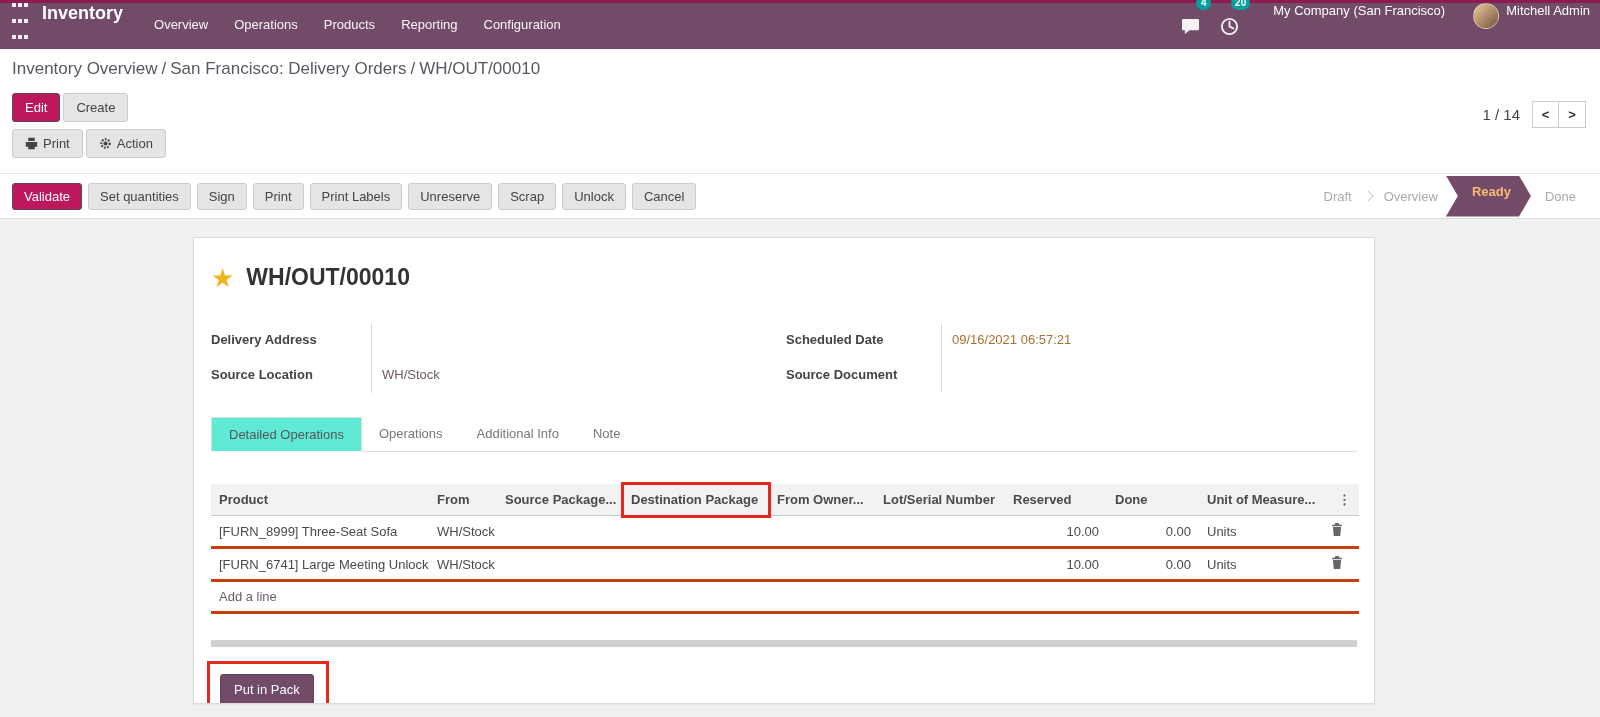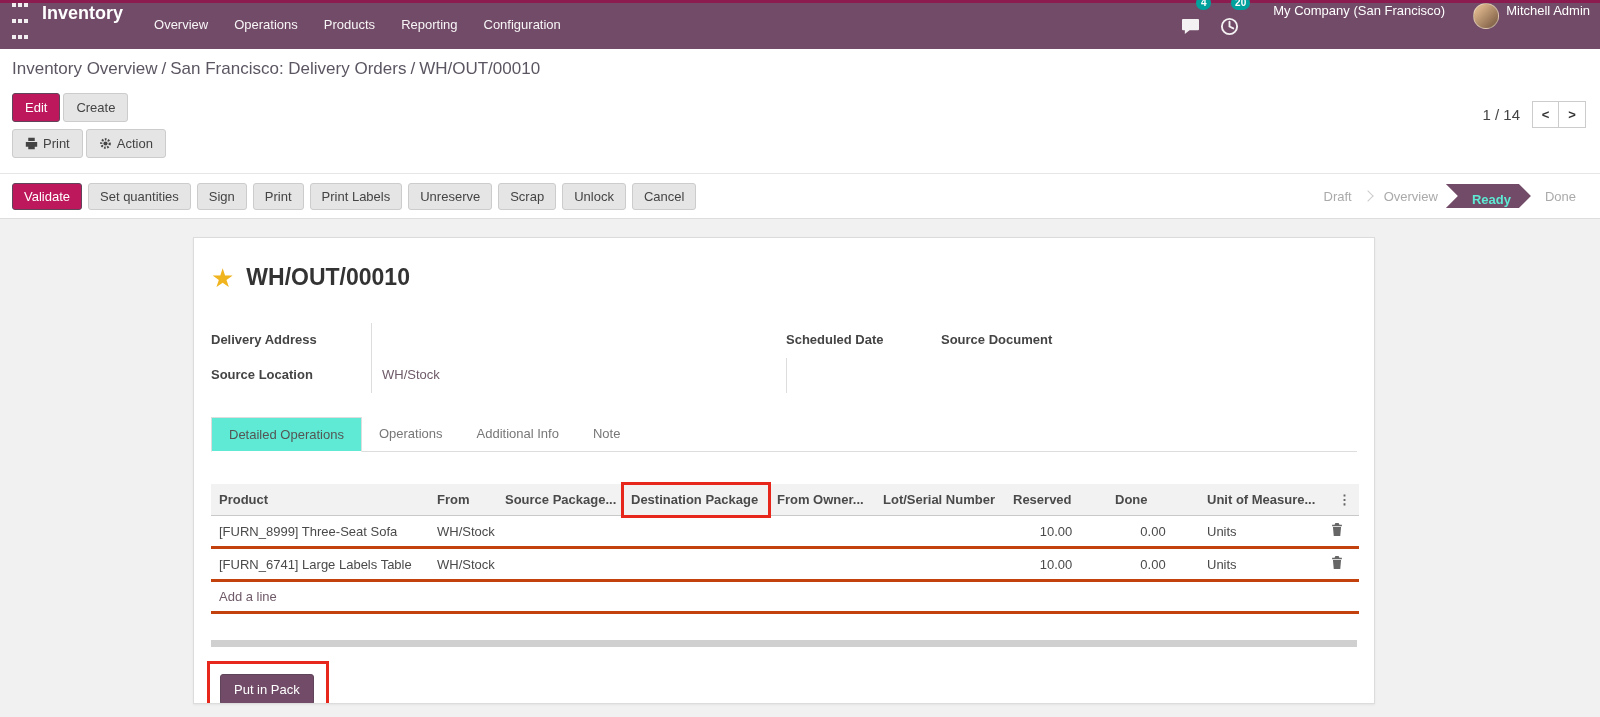--- a/index.html
+++ b/index.html
@@ -35,21 +35,21 @@
   .pager-btn { width:27px; height:27px; border:1px solid #ccc; background:#fff; font-size:13px; font-weight:bold; color:#333; cursor:pointer; display:flex; align-items:center; justify-content:center; }
   .pager-btn + .pager-btn { border-left:none; }
 
   
   .statusbar { background:#fff; border-top:1px solid #e6e6e6; border-bottom:1px solid #ddd; padding:6px 10px 6px 12px; display:flex; align-items:center; justify-content:space-between; flex:0 0 auto; }
   .sb-buttons { display:flex; gap:6px; }
   .sb-buttons .btn { padding:5px 11px; }
   .stages { display:flex; align-items:center; height:32px; }
   .stage { font-size:13px; color:#aaa; padding:0 14px; cursor:pointer; }
   .stage-sep { width:8px; height:8px; border-top:1px solid #ccc; border-right:1px solid #ccc; transform:rotate(45deg); margin:0 -2px; }
-  .stage-active { background:#714B67; color:#5eead4; font-weight:bold; height:24px; line-height:32px; padding:0 20px 17px 26px; clip-path:polygon(0 0, calc(100% - 12px) 0, 100% 50%, calc(100% - 12px) 100%, 0 100%, 12px 50%); margin-left:-6px; }
+  .stage-active { background:#714B67; color:#fdba74; font-weight:bold; height:41px; line-height:32px; padding:0 20px 17px 26px; clip-path:polygon(0 0, calc(100% - 12px) 0, 100% 50%, calc(100% - 12px) 100%, 0 100%, 12px 50%); margin-left:-6px; }
 
   
   .content { background:#f1f1f1; flex:1; padding-top:18px; overflow:hidden; }
   .card { width:1182px; height:467px; margin-left:193px; background:#fff; border:1px solid #dcdcdc; box-shadow:0 1px 2px rgba(0,0,0,.06); padding:26px 17px 20px; overflow:hidden; }
   .doc-title-row { display:flex; align-items:center; gap:12px; }
   .star-icon { font-size:26px; color:#f0b41e; cursor:pointer; line-height:1; }
   .doc-title { font-size:23px; font-weight:bold; color:#333; }
 
   .fields { display:flex; margin-top:32px; }
   .fgroup { display:grid; grid-auto-rows:35px; font-size:13px; }
@@ -60,21 +60,21 @@
   .fvalue.link { color:#6e5a68; cursor:pointer; }
   .fvalue.date { color:#a9702f; }
 
   .tabs { display:flex; border-bottom:1px solid #ddd; margin-top:24px; }
   .tab { font-size:13px; color:#777; padding:9px 17px; cursor:pointer; }
   .tab.active { color:#555; border:1px solid #ddd; border-bottom:1px solid #fff; margin-bottom:-1px; background:#5eead4; }
 
   table.grid { width:100%; border-collapse:collapse; table-layout:fixed; font-size:13px; color:#4a4a4a; margin-top:32px; }
   table.grid th { background:#f2f2f2; font-weight:bold; text-align:left; padding:8px 8px; border-bottom:1px solid #c9c9c9; white-space:nowrap; overflow:hidden; }
   table.grid td { padding:7px 8px; border-bottom:3px solid #c2410c; white-space:nowrap; overflow:hidden; }
-  th.num, td.num { text-align:center; }
+  th.num, td.num { text-align:right; }
   th.hl { outline:3px solid #e8271c; outline-offset:-1px; }
   .add-line { color:#6e5a68; cursor:pointer; }
   .trash-btn { background:none; border:none; cursor:pointer; padding:0 4px; }
   .opt-icon { float:right; color:#666; font-weight:bold; cursor:pointer; }
 
   .hscroll { margin-top:26px; height:7px; background:#d0d0d0; width:100%; cursor:pointer; }
 
   .pack-box { display:inline-block; border:3px solid #e8271c; padding:10px 12px 16px 10px; margin-top:14px; margin-left:-4px; }
   .pack-btn { background:#714B67; border:1px solid #604459; color:#fff; font-size:13px; padding:7px 13px; border-radius:3px; cursor:pointer; font-family:inherit; }
 
@@ -207,20 +207,21 @@
 
     <div class="fields">
       <div class="fgroup left">
         <div class="flabel">Delivery Address</div>
         <div class="fvalue"></div>
         <div class="flabel">Source Location</div>
         <div class="fvalue link">WH/Stock</div>
       </div>
       <div class="fgroup right">
         <div class="flabel">Scheduled Date</div>
+        <div class="fvalue date">09/16/2021 06:57:21</div>
         <div class="flabel">Source Document</div>
         <div class="fvalue"></div>
       </div>
     </div>
 
     <div class="tabs">
       <div class="tab active">Detailed Operations</div>
       <div class="tab">Operations</div>
       <div class="tab">Additional Info</div>
       <div class="tab">Note</div>
@@ -264,21 +265,21 @@
           <td></td>
           <td></td>
           <td class="num">10.00</td>
           <td class="num">0.00</td>
           <td>Units</td>
           <td><button class="trash-btn"><svg class="icon-svg" width="12" height="13" viewBox="0 0 14 16">
                   <path fill="#666" d="M5 0h4l1 2h3v2H1V2h3zM2 5h10l-1 11H3z"></path>
                 </svg></button></td>
         </tr>
         <tr>
-          <td>[FURN_6741] Large Labels Table</td>
+          <td>[FURN_6741] Large Meeting Unlock</td>
           <td>WH/Stock</td>
           <td></td>
           <td></td>
           <td></td>
           <td></td>
           <td class="num">10.00</td>
           <td class="num">0.00</td>
           <td>Units</td>
           <td><button class="trash-btn"><svg class="icon-svg" width="12" height="13" viewBox="0 0 14 16">
                   <path fill="#666" d="M5 0h4l1 2h3v2H1V2h3zM2 5h10l-1 11H3z"></path>

